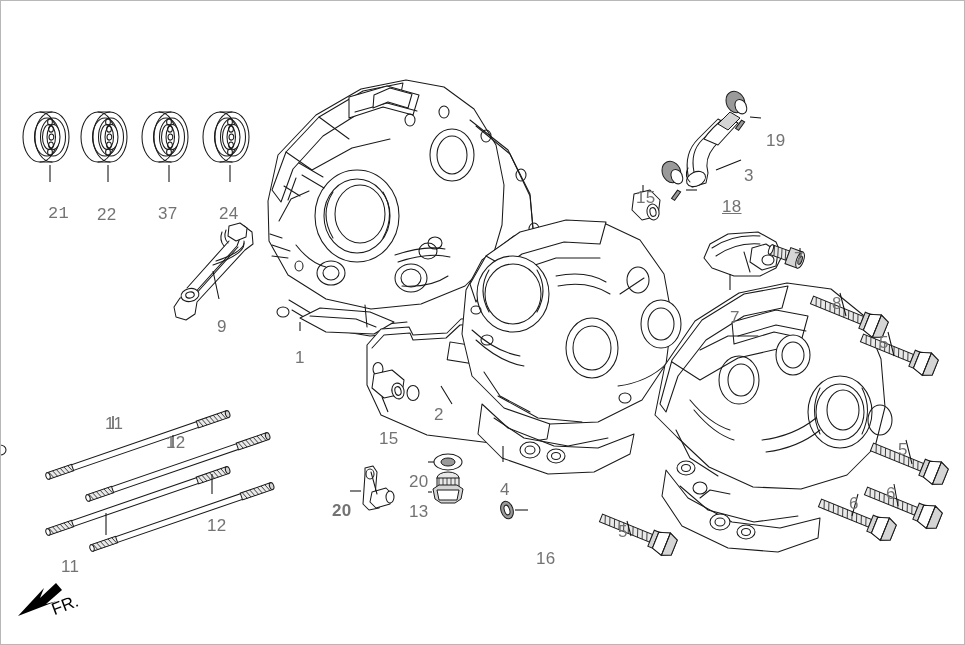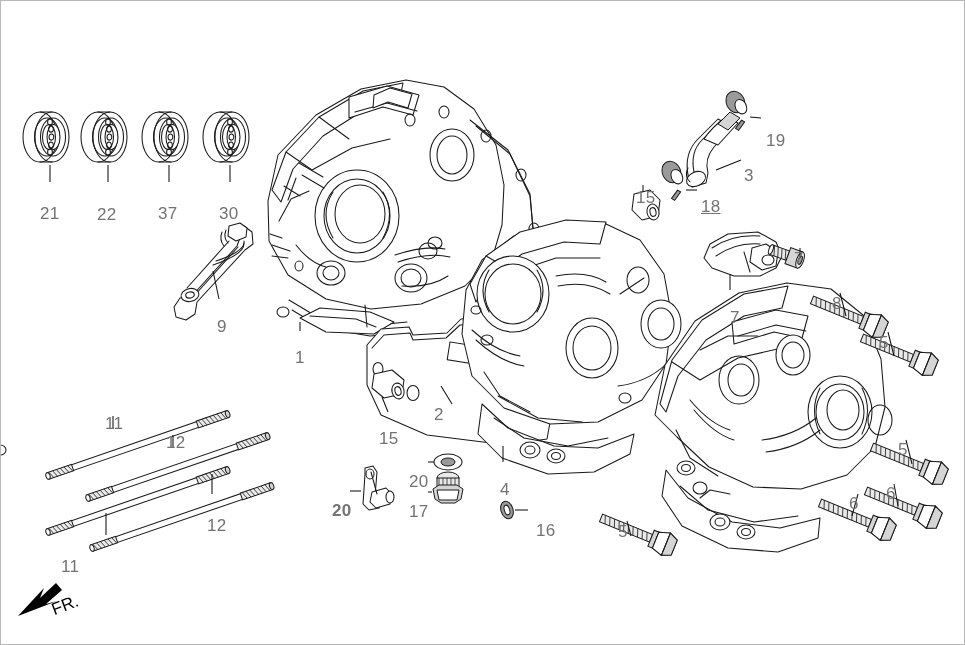--- a/index.html
+++ b/index.html
@@ -424,25 +424,25 @@
 <div class="lbl" style="left:217px;top:298px;">9</div>
 <div class="lbl" style="left:744px;top:147px;">3</div>
 <div class="lbl" style="left:105px;top:395px;">11</div>
 <div class="lbl" style="left:61px;top:538px;">11</div>
 <div class="lbl" style="left:166px;top:414px;">12</div>
 <div class="lbl" style="left:207px;top:497px;">12</div>
 <div class="lbl" style="left:794px;top:230px;">7</div>
 <div class="lbl" style="left:409px;top:453px;">20</div>
 <div class="lbl" style="left:636px;top:169px;">15</div>
 <div class="lbl" style="left:379px;top:410px;">15</div>
-<div class="lbl" style="left:536px;top:502px;text-align:center;">16</div>
-<div class="lbl" style="left:409px;top:483px;">17</div>
-<div class="lbl" style="left:701px;top:178px;text-decoration:underline;">18</div>
+<div class="lbl" style="left:536px;top:530px;text-align:center;">16</div>
+<div class="lbl" style="left:409px;top:483px;">13</div>
+<div class="lbl" style="left:722px;top:178px;text-decoration:underline;">18</div>
 <div class="lbl" style="left:766px;top:112px;">19</div>
 <div class="lbl" style="left:332px;top:482px;font-weight:bold;">20</div>
-<div class="lbl" style="left:40px;top:185px;">21</div>
+<div class="lbl" style="left:48px;top:185px;font-family:Liberation Mono, monospace;">21</div>
 <div class="lbl" style="left:97px;top:186px;">22</div>
 <div class="lbl" style="left:158px;top:185px;">37</div>
-<div class="lbl" style="left:219px;top:185px;">30</div>
+<div class="lbl" style="left:219px;top:185px;">24</div>
 
 <div class="frtxt" style="left:56px;top:600px;">FR.</div>
 
 </div>
 
 </body></html>

